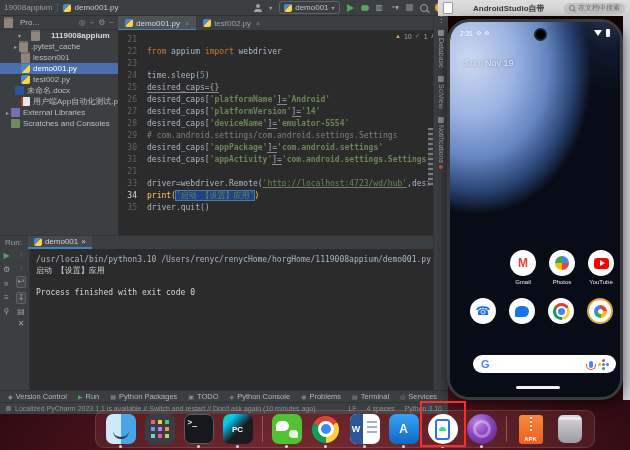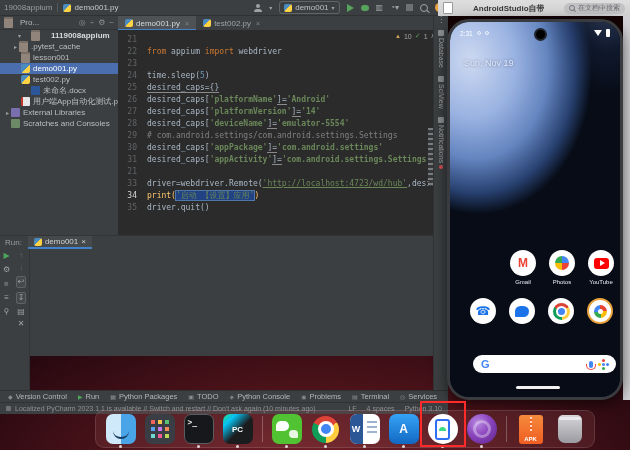--- a/index.html
+++ b/index.html
@@ -272,21 +272,21 @@
       <div class="trow sel" style="padding-left: 14px;">
         <span class="chv"></span>
         <span class="fi fi-python"></span>
         <span>demo001.py</span>
       </div>
       <div class="trow" style="padding-left: 14px;">
         <span class="chv"></span>
         <span class="fi fi-python"></span>
         <span>test002.py</span>
       </div>
-      <div class="trow" style="padding-left: 24px;">
+      <div class="trow" style="padding-left: 8px;">
         <span class="chv"></span>
         <span class="fi fi-docx"></span>
         <span>未命名.docx</span>
       </div>
       <div class="trow" style="padding-left: 14px;">
         <span class="chv"></span>
         <span class="fi fi-pdf"></span>
         <span>用户端App自动化测试.pdf</span>
       </div>
       <div class="trow" style="padding-left: 4px;">
@@ -377,20 +377,26 @@
     <span class="rt">⚲</span>
   </div>
   <div id="run-tools2" class="abs">
     <span class="rt dim">↑</span>
     <span class="rt dim">↓</span>
     <span class="rt boxed">↩</span>
     <span class="rt boxed">↧</span>
     <span class="rt">▤</span>
     <span class="rt">✕</span>
   </div>
+  <div id="runout" class="abs">
+      <div class="ro-path">/usr/local/bin/python3.10 /Users/renyc/renycHome/horgHome/1119008appium/demo001.py</div>
+      <div class="ro-out">启动 【设置】应用</div>
+      <div class="ro-out">&nbsp;</div>
+      <div class="ro-out">Process finished with exit code 0</div>
+    </div>
 
   <div id="twbar" class="abs">
       <span class="tw">
         <span class="g">◆</span>
         <span>Version Control</span>
       </span>
       <span class="tw active">
         <span class="g">▶</span>
         <span>Run</span>
       </span>

